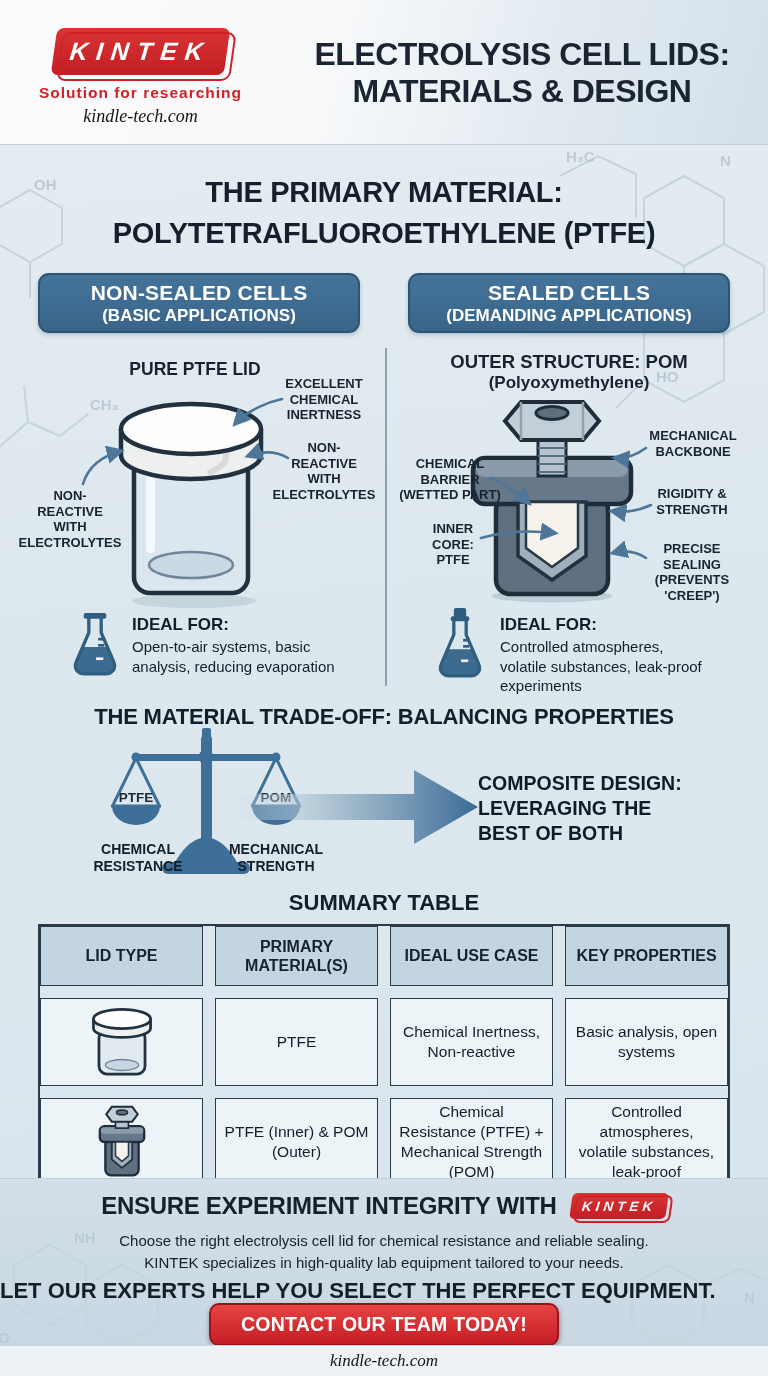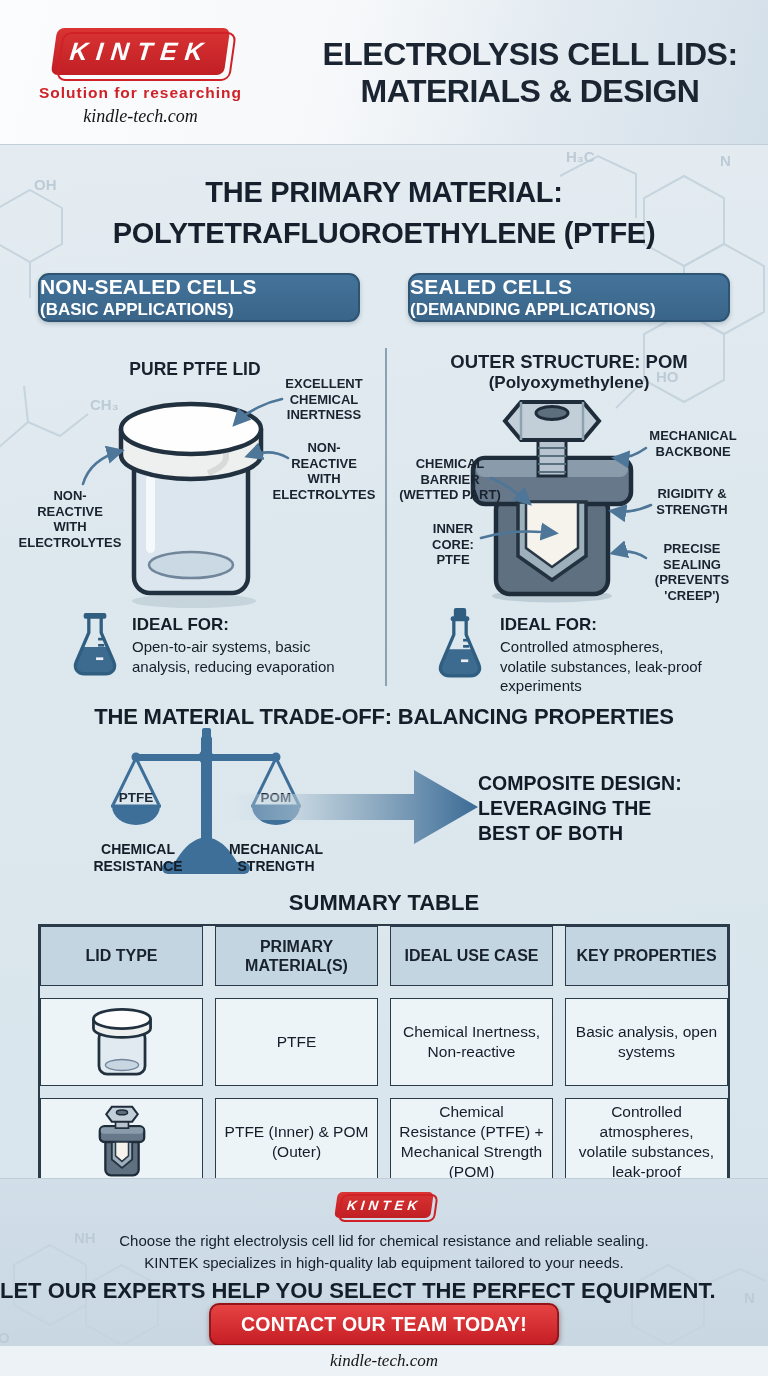--- a/index.html
+++ b/index.html
@@ -19,33 +19,33 @@
             border-bottom:1px solid #c2cfd9; }
   .logo-block { position:absolute; left:28px; top:28px; width:225px; text-align:center; }
   .kintek-box { position:relative; display:inline-block; background:linear-gradient(#da3434,#c01f24);
                 border-radius:7px; padding:9px 16px; transform:skewX(-8deg); z-index:1; }
   .kintek-box::after { content:''; position:absolute; top:4px; left:6px; right:-7px; bottom:-6px;
                        border:2.5px solid #cf2127; border-radius:9px; z-index:-1; }
   .kintek-letters { color:#fff; font-weight:bold; font-style:italic; font-size:25px; letter-spacing:8px;
                     display:inline-block; transform:skewX(2deg); }
   .tagline { margin-top:9px; color:#cf2127; font-weight:bold; font-size:15.5px; letter-spacing:1px; }
   .site { margin-top:4px; color:#151515; font-family:"Liberation Serif", serif; font-style:italic; font-size:18px; }
-  .header-title { position:absolute; right:4px; top:36px; width:468px; text-align:center;
+  .header-title { position:absolute; right:12px; top:36px; width:468px; text-align:center;
                   font-weight:bold; font-size:32px; line-height:1.15; color:#1b2532; letter-spacing:-0.5px; }
   .header-title div { white-space:nowrap; }
 
   
   .primary-title { position:absolute; left:0; top:172px; width:768px; z-index:1; text-align:center;
                    font-weight:bold; font-size:29px; line-height:1.4; color:#16202c; letter-spacing:-0.3px; }
   .primary-title div { white-space:nowrap; }
 
   
-  .pill { position:absolute; top:273px; width:322px; height:49px; z-index:1;
+  .pill { position:absolute; top:273px; width:322px; height:60px; z-index:1;
           background:linear-gradient(#44739a,#3a6589); border:2px solid #2e5474; border-radius:11px;
-          color:#fff; display:flex; flex-direction:column; justify-content:center; text-align:left;
+          color:#fff; display:flex; flex-direction:column; justify-content:center; text-align:center;
           box-shadow:0 2px 4px rgba(40,60,80,.25); }
   .pill-l1 { font-size:21px; font-weight:bold; letter-spacing:0.2px; }
   .pill-l2 { font-size:17px; font-weight:bold; margin-top:1px; }
 
   .divider { position:absolute; left:385px; top:348px; width:2px; height:338px; background:#8ca2b2; z-index:1; }
 
   
   .col-title { position:absolute; z-index:2; text-align:center; font-weight:bold; color:#18222e; }
   .illus { position:absolute; z-index:1; }
   .annot { position:absolute; z-index:3; text-align:center; font-weight:bold; font-size:13px;
@@ -381,20 +381,21 @@
       <text x="8" y="118">O</text>
     </svg>
     <svg class="motif" style="left:608px;top:80px" width="160" height="90" viewBox="0 0 160 90">
       <polygon points="60,6 96,26 96,66 60,86 24,66 24,26"></polygon>
       <polyline points="96,26 132,10 158,22"></polyline>
       <text x="136" y="44">N</text>
     </svg>
   </div>
 
   <div class="footer-heading">
+    <span class="txt">ENSURE EXPERIMENT INTEGRITY WITH</span>
     <span class="kintek-box mini">
       <span class="kintek-letters">KINTEK</span>
     </span>
   </div>
 
   <div class="footer-body">
     <div>Choose the right electrolysis cell lid for chemical resistance and reliable sealing.</div>
     <div>KINTEK specializes in high-quality lab equipment tailored to your needs.</div>
   </div>
 

